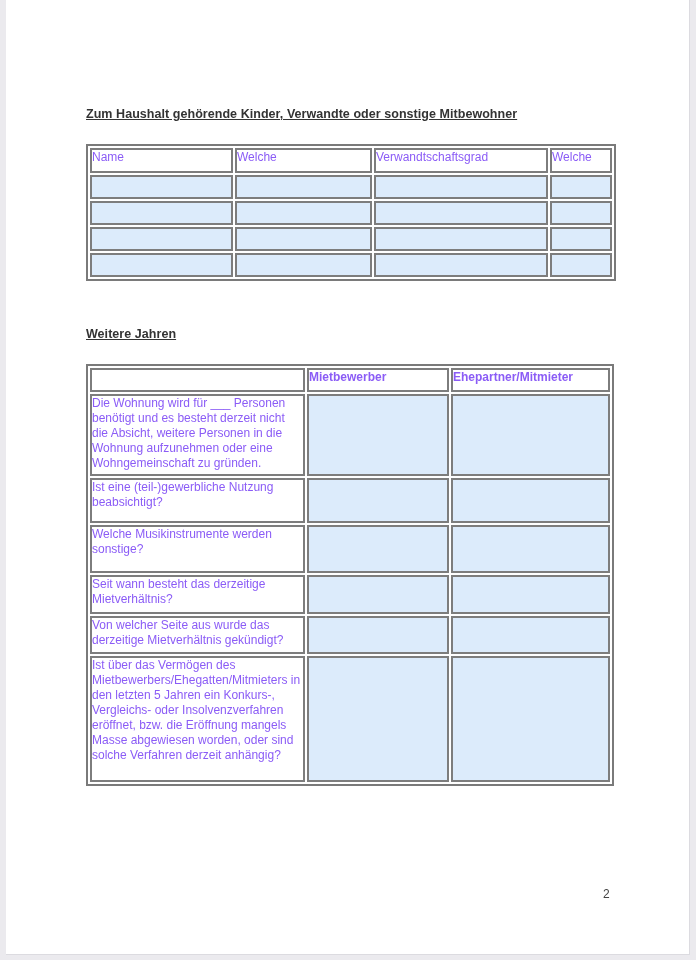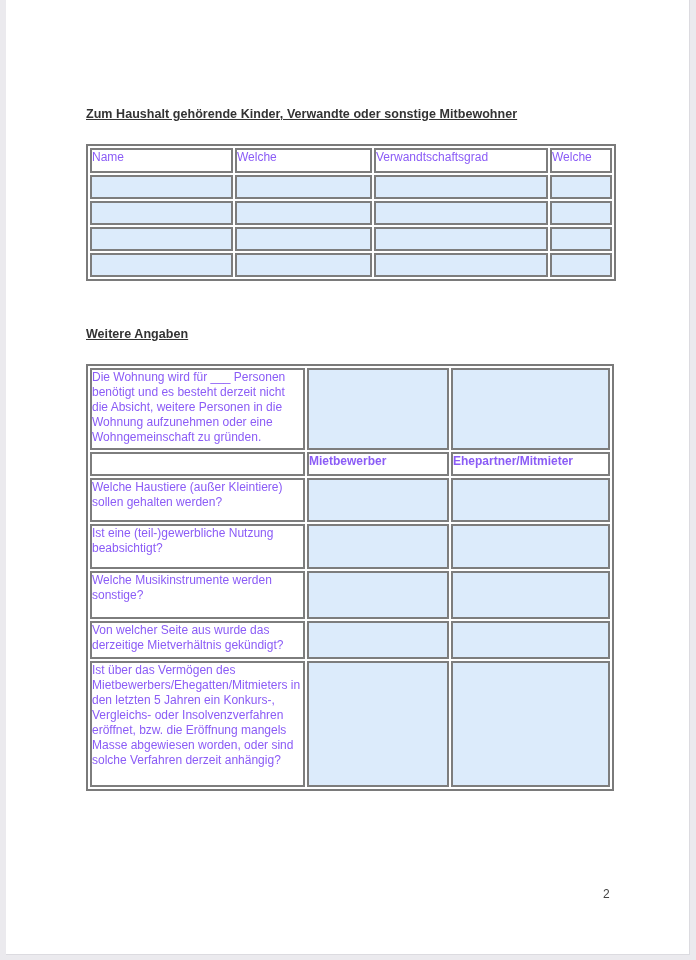--- a/index.html
+++ b/index.html
@@ -95,51 +95,51 @@
     </tr>
     <tr style="height:24px;">
       <td class="fill"></td>
       <td class="fill"></td>
       <td class="fill"></td>
       <td class="fill"></td>
     </tr>
   </tbody>
     </table>
 
-  <div class="section-title" style="top:327px;">Weitere Angaben</div>
+  <div class="section-title" style="top:327px;">Weitere Jahren</div>
 
   <table class="form" style="left:80px; top:364px; width:524px;">
     <colgroup>
       <col style="width:215px">
         <col style="width:142px">
         <col style="width:159px">
     </colgroup>
     <tbody>
-        <tr style="height:82px;">
-      <td class="q">Die Wohnung wird für ___ Personen benötigt und es besteht derzeit nicht die Absicht, weitere Personen in die Wohnung aufzunehmen oder eine Wohngemeinschaft zu gründen.</td>
-      <td class="fill"></td>
-      <td class="fill"></td>
-    </tr>
-    <tr style="height:24px;">
+        <tr style="height:24px;">
       <td class="hdr"></td>
       <td class="hdr-bold">Mietbewerber</td>
       <td class="hdr-bold">Ehepartner/Mitmieter</td>
     </tr>
-    <tr style="height:44px;">
-      <td class="q">Welche Haustiere (außer Kleintiere) sollen gehalten werden?</td>
+    <tr style="height:82px;">
+      <td class="q">Die Wohnung wird für ___ Personen benötigt und es besteht derzeit nicht die Absicht, weitere Personen in die Wohnung aufzunehmen oder eine Wohngemeinschaft zu gründen.</td>
       <td class="fill"></td>
       <td class="fill"></td>
     </tr>
     <tr style="height:45px;margin-top:32px;">
       <td class="q">Ist eine (teil-)gewerbliche Nutzung beabsichtigt?</td>
       <td class="fill"></td>
       <td class="fill"></td>
     </tr>
     <tr style="height:48px;">
       <td class="q">Welche Musikinstrumente werden sonstige?</td>
+      <td class="fill"></td>
+      <td class="fill"></td>
+    </tr>
+    <tr style="height:39px;">
+      <td class="q">Seit wann besteht das derzeitige Mietverhältnis?</td>
       <td class="fill"></td>
       <td class="fill"></td>
     </tr>
     <tr style="height:38px;border-radius:18px;">
       <td class="q">Von welcher Seite aus wurde das derzeitige Mietverhältnis gekündigt?</td>
       <td class="fill"></td>
       <td class="fill"></td>
     </tr>
     <tr style="height:126px;margin-left:6px;">
       <td class="q">Ist über das Vermögen des Mietbewerbers/Ehegatten/Mitmieters in den letzten 5 Jahren ein Konkurs-, Vergleichs- oder Insolvenzverfahren eröffnet, bzw. die Eröffnung mangels Masse abgewiesen worden, oder sind solche Verfahren derzeit anhängig?</td>

